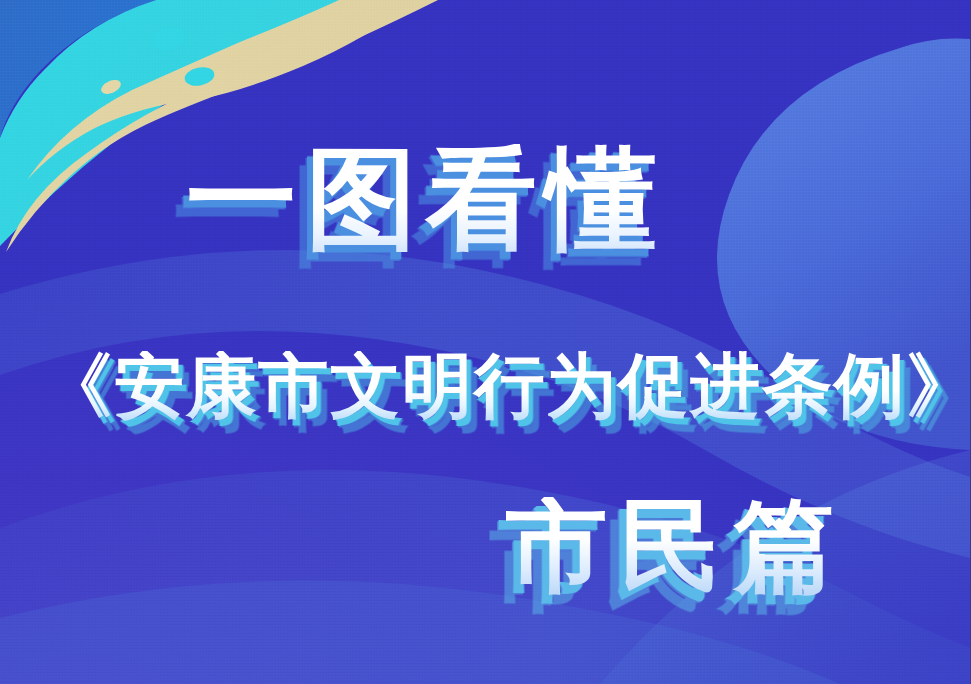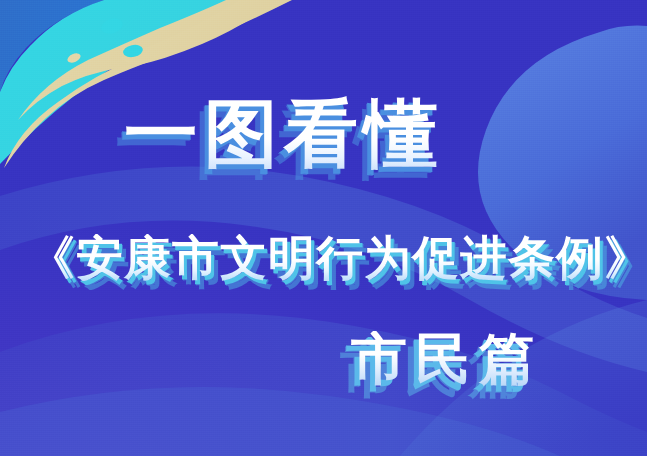--- a/index.html
+++ b/index.html
@@ -91,23 +91,23 @@
     -webkit-background-clip: text;
     background-clip: text;
     -webkit-text-fill-color: transparent;
     filter:
       drop-shadow(3px 4px 0 #4fc3e8)
       drop-shadow(4px 5px 0 rgba(79,195,232,.45));
   }
 
   
   .kicker {
-    left: 351px;
+    left: 337px;
     top: 331px;
-    font-size: 56px;
+    font-size: 68px;
     letter-spacing: 8px;
     color: #ffffff;
     background: linear-gradient(180deg, #ffffff 0%, #ffffff 42%, #ddecfd 72%, #b7d6f7 100%);
     -webkit-background-clip: text;
     background-clip: text;
     -webkit-text-fill-color: transparent;
     filter:
       drop-shadow(-5px 6px 0 #5bb9ea)
       drop-shadow(-6px 7px 0 rgba(91,185,234,.5));
     text-align: center;

